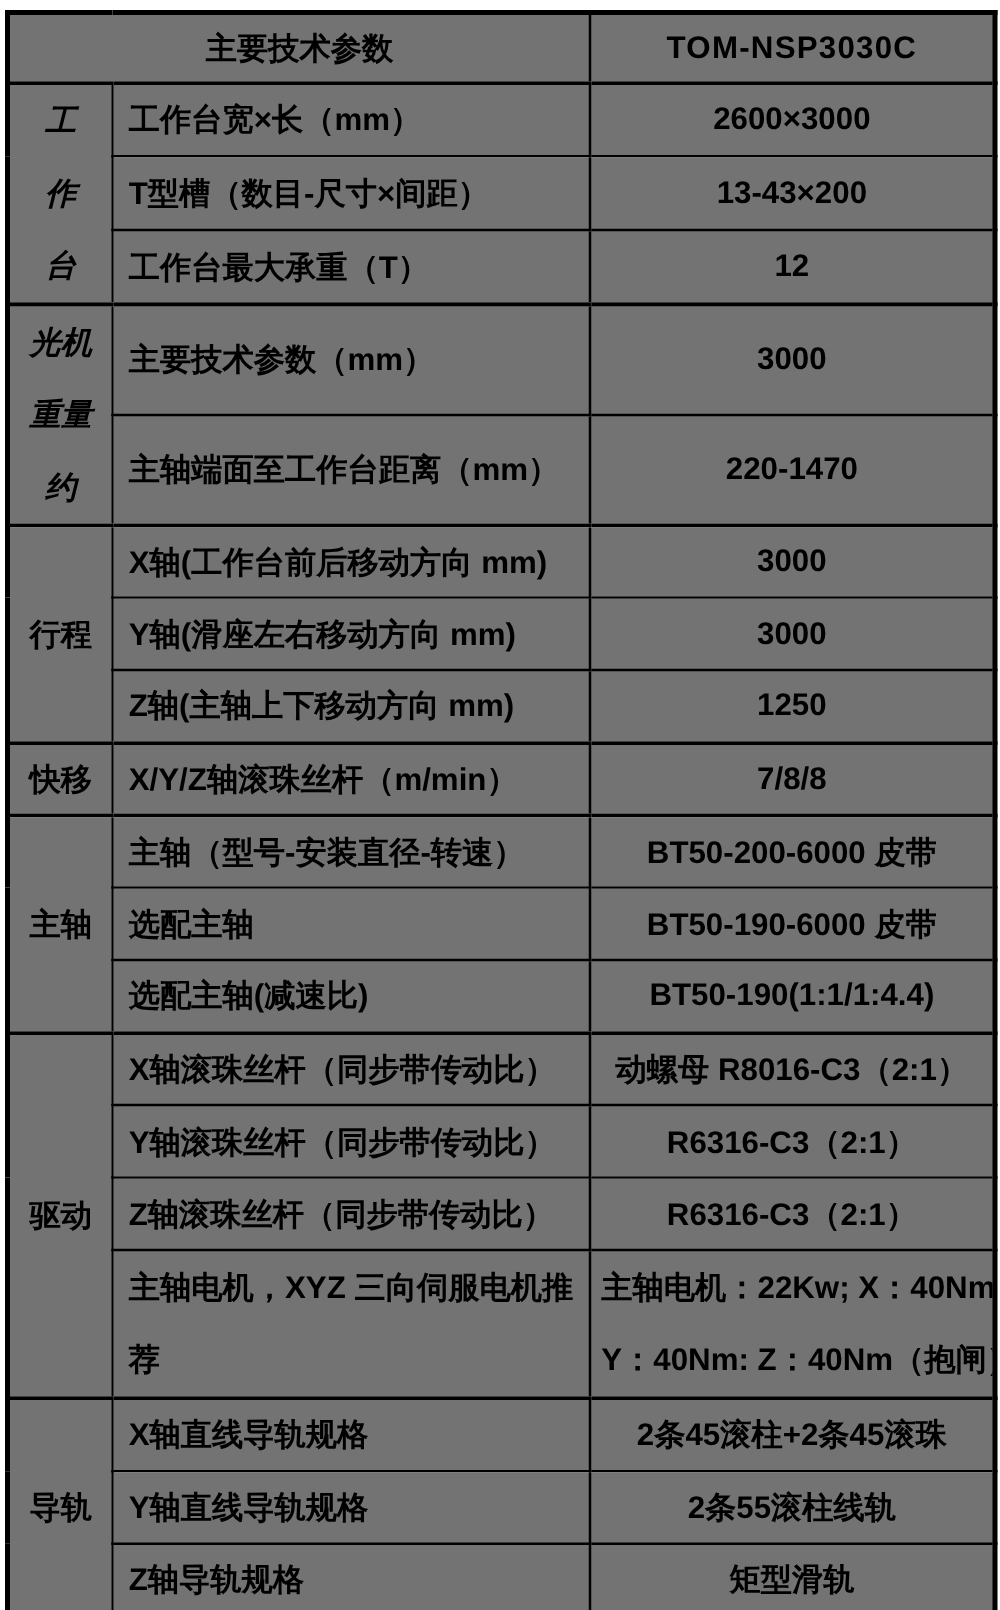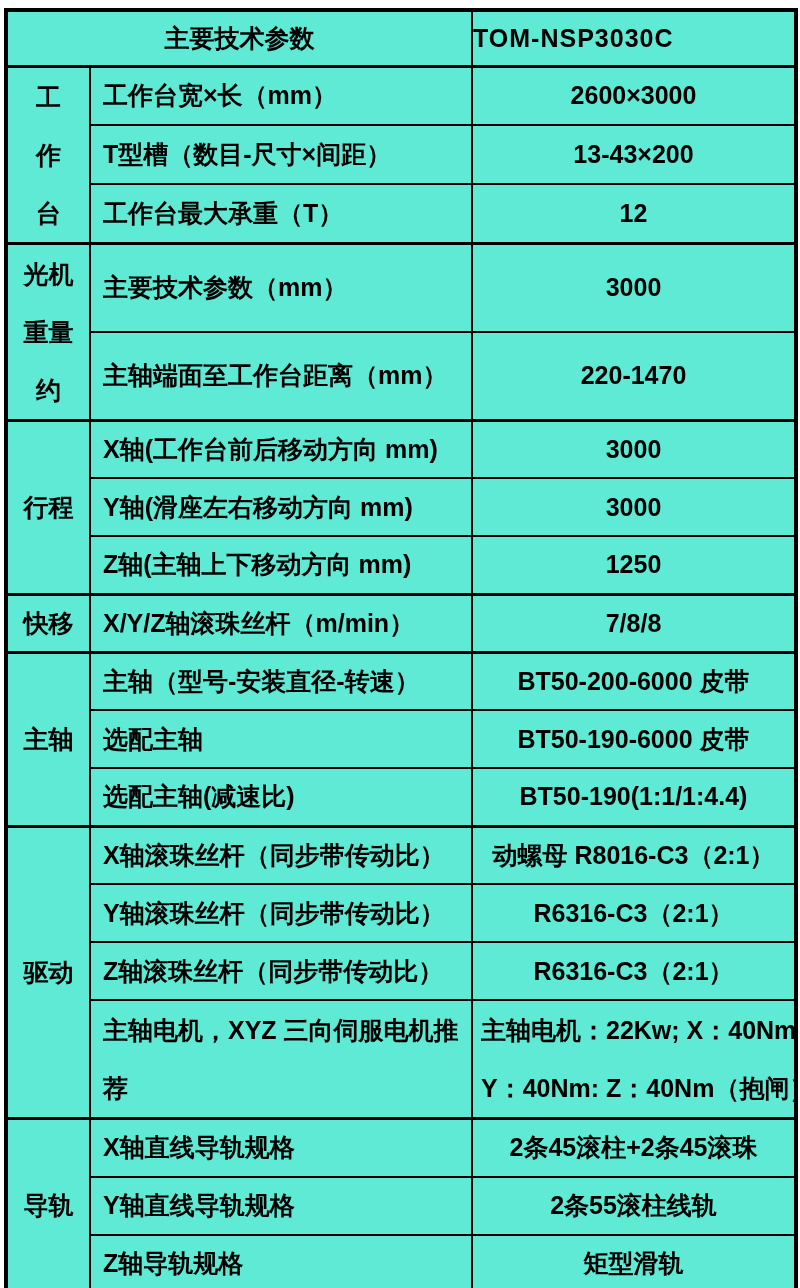--- a/index.html
+++ b/index.html
@@ -17,39 +17,40 @@
   }
   col.c-group{width:84px;}
   col.c-label{width:382px;}
   col.c-value{width:324px;}
   td,th{
     border:2px solid #000;
     padding:0;
     font-size:25px;
     font-weight:bold;
     color:#000;
-    background:#5eead4;
+    background:#737373;
     overflow:hidden;
   }
   tr{height:58px;}
   tr.hdr{height:56px;}
   tr.tall{height:116px;}
   
   tr.gs td{border-top-width:3px;}
   th.h-left{text-align:center;}
-  th.h-right{text-align:left;letter-spacing:1px;}
+  th.h-right{text-align:center;letter-spacing:1px;}
   td.group{
     text-align:center;
     vertical-align:middle;
   }
   .vname{
     display:inline-block;
     word-break:break-all;
     line-height:58px;
     text-align:center;
+    font-style:italic;
   }
   .vname.w1{width:1.15em;}
   .vname.w2{width:2.3em;}
   td.label{
     text-align:left;
     padding-left:12px;
     vertical-align:middle;
   }
   td.label.wraps{line-height:58px;padding-right:4px;}
   td.value{

